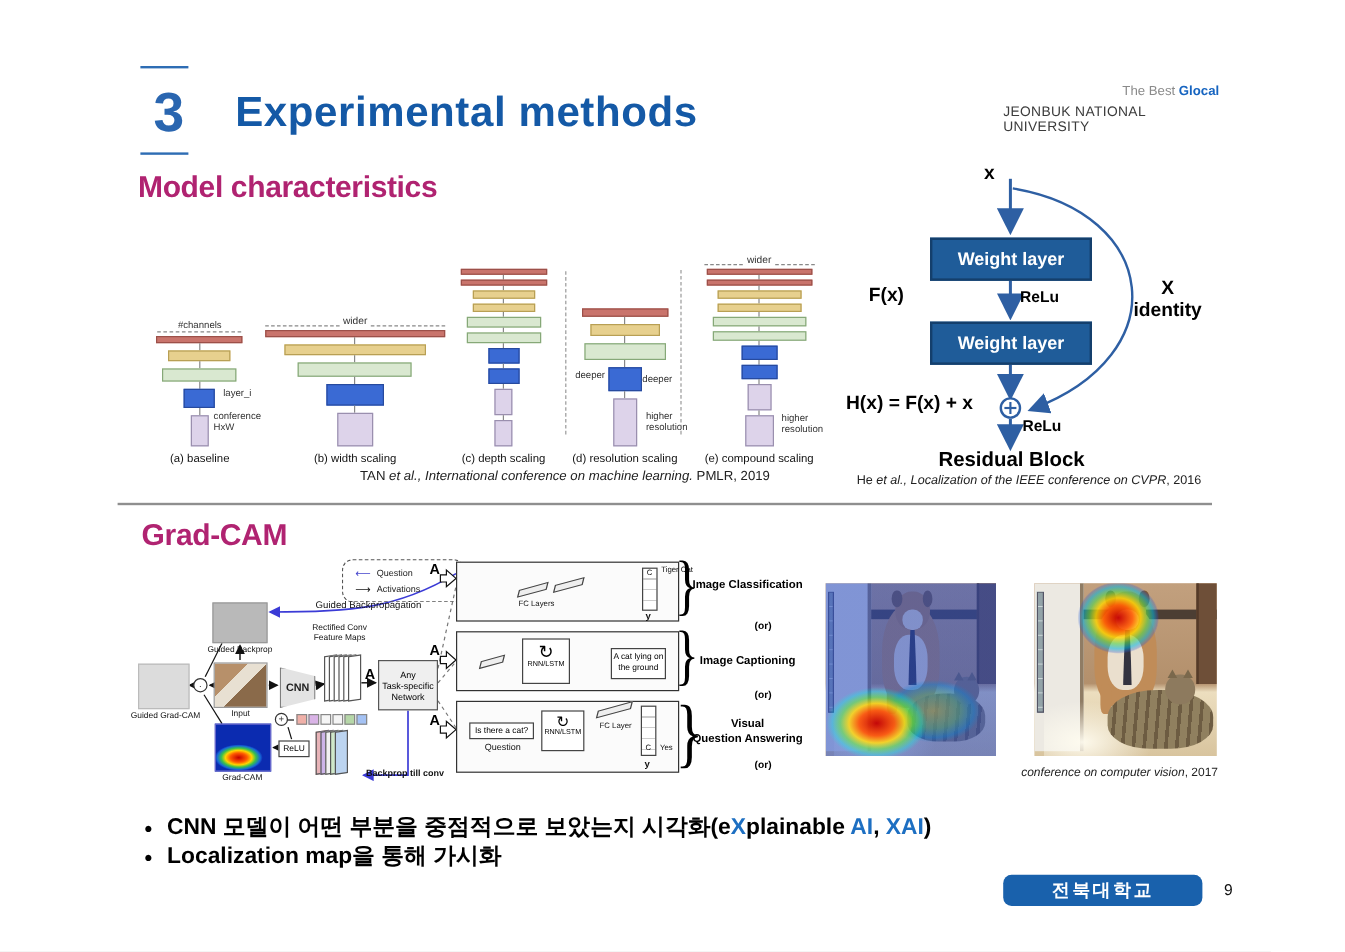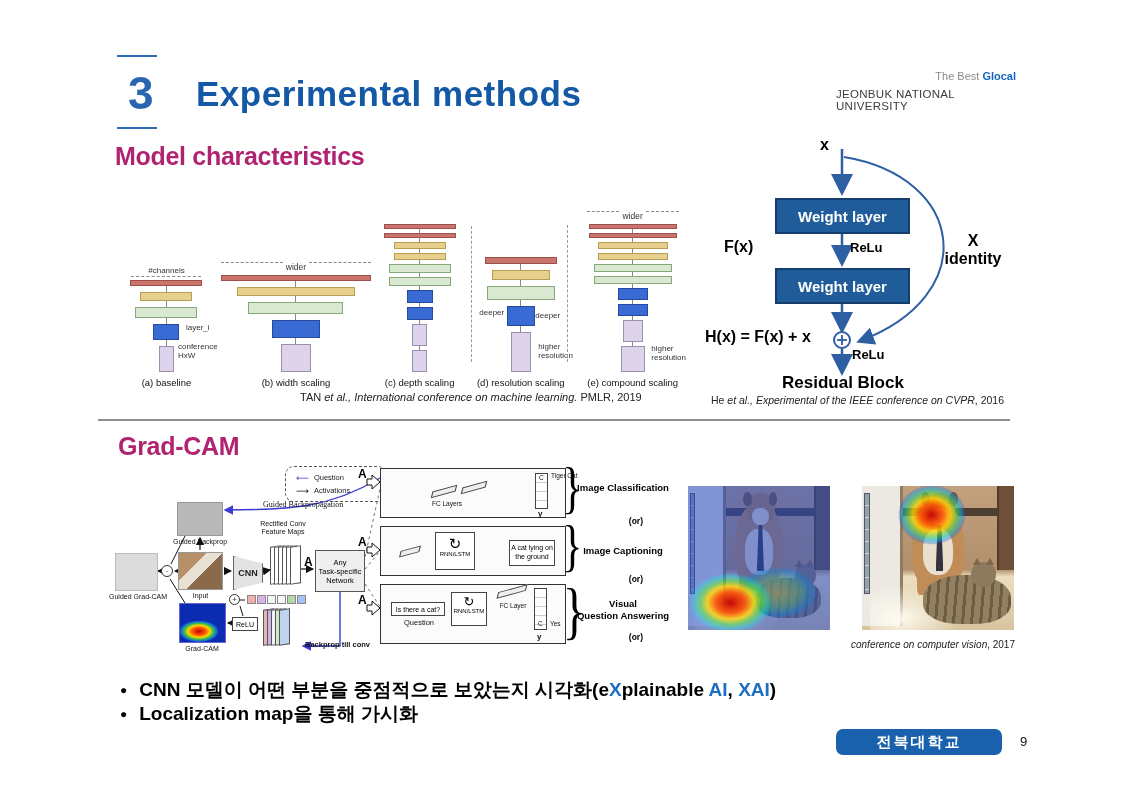--- a/index.html
+++ b/index.html
@@ -24,21 +24,21 @@
   .r  { background:#c9746c; border-color:#9c5049; }
   .yw { background:#e7d08e; border-color:#b89f54; }
   .g  { background:#d9e8d0; border-color:#86a878; }
   .bl { background:#3a6ad4; border-color:#274a9e; }
   .lv { background:#ddd3ea; border-color:#9a8fae; }
   .vl { width:1px; height:6px; background:#888; }
   .vs { width:1px; height:4px; background:#888; }
   .encap { margin-top:5px; font-size:9.5px; color:#111; white-space:nowrap; }
   .toplab { font-size:8px; color:#333; margin-bottom:1px; }
   .dashline { border-top:1px dashed #888; width:70px; margin-bottom:3px; }
-  .widerrow { display:flex; align-items:flex-start; width:100%; font-size:8.5px; color:#333; gap:3px; margin-bottom:3px; }
+  .widerrow { display:flex; align-items:flex-end; width:100%; font-size:8.5px; color:#333; gap:3px; margin-bottom:3px; }
   .widerrow::before, .widerrow::after { content:""; flex:1; border-top:1px dashed #888; }
   .ann { position:absolute; font-size:8px; color:#333; white-space:pre-line; line-height:1.15; text-align:left; }
   .vbrace { position:absolute; border-right:1px dashed #999; width:0; }
   .en-cite { position:absolute; left:300px; top:391px; width:420px; font-size:11px; color:#222; }
 
   
   .resid-label { position:absolute; font-weight:bold; color:#000; }
   .weightbox { position:absolute; left:775px; width:135px; height:36px; background:#1f5c99; border:2px solid #143f6c;
                color:#fff; font-weight:bold; font-size:15px; display:flex; align-items:center; justify-content:center; }
   .res-cite { position:absolute; left:700px; top:394px; width:315px; font-size:10.5px; color:#222; text-align:center; }
@@ -278,21 +278,21 @@
   <span class="resid-label" style="left:820px; top:136px; font-size:16px;">x</span>
   <div class="weightbox" style="top:198px;">Weight layer</div>
   <span class="resid-label" style="left:850px; top:240px; font-size:13px;">ReLu</span>
   <span class="resid-label" style="left:724px; top:238px; font-size:16px;">F(x)</span>
   <div class="weightbox" style="top:268px;">Weight layer</div>
   <span class="resid-label" style="left:705px; top:328px; font-size:16px;">H(x) = F(x) + x</span>
   <span class="resid-label" style="left:852px; top:347px; font-size:13px;">ReLu</span>
   <span class="resid-label pre" style="left:938px; top:232px; font-size:16px; text-align:center; width:70px; display:inline-block;">X
 identity</span>
   <span class="resid-label" style="left:782px; top:373px; font-size:17px;">Residual Block</span>
-  <div class="res-cite"><span>He </span><span class="cite-i">et al., Experimental of the IEEE conference on CVPR</span><span>, 2016</span></div>
+  <div class="res-cite"><span>He </span><span class="cite-i">et al., Localization of the IEEE conference on CVPR</span><span>, 2016</span></div>
 
   <div class="divider"></div>
 
   <div class="sec-heading" style="left:118px; top:432px;">Grad-CAM</div>
 
   <div class="gcfig">
     <svg width="558" height="208">
       <defs>
         <marker id="mk" markerWidth="7" markerHeight="7" refX="6" refY="3.5" orient="auto">
             <path d="M0,0 L7,3.5 L0,7 z" fill="#111"></path>
@@ -388,21 +388,21 @@
     </div>
     <div class="relubox">ReLU</div>
     <div class="gc-abs" style="left:148px; top:147px; width:36px; height:42px;">
       <div class="sheet" style="left:0px; height:36px; background:#e8b4b8;"></div>
       <div class="sheet" style="left:4px; height:36px; background:#cdb4e8;"></div>
       <div class="sheet" style="left:8px; height:36px; background:#f2f2f2;"></div>
       <div class="sheet" style="left:12px; height:36px; background:#cfe8c8;"></div>
       <div class="sheet" style="left:16px; height:36px; background:#bcd4f0;"></div>
     </div>
     <div class="gc-small-bold" style="left:190px; top:178px;">Backprop till conv</div>
-    <div class="gc-small-bold" style="left:148px; top:38px; font-weight:normal; font-size:8px;font-family:Liberation Serif, serif;">Guided Backpropagation</div>
+    <div class="gc-small-bold" style="left:148px; top:38px; font-weight:normal; font-size:8px;">Guided Backpropagation</div>
 
     <span class="bigA" style="left:243px; top:5px;">A</span>
     <div class="taskrow" style="top:6px; height:50px;"></div>
     <div class="bar3d" style="left:318px; top:26px;"></div>
     <div class="bar3d" style="left:348px; top:22px;"></div>
     <div class="gc-label" style="left:312px; top:38px; width:40px; font-size:6.5px;">FC Layers</div>
     <div class="gridcol" style="left:420px; top:11px; height:36px;"></div>
     <span class="celltxt" style="left:424px; top:12px;">C</span>
     <span class="celltxt" style="left:436px; top:10px; white-space:nowrap;">Tiger Cat</span>
     <span class="celltxt" style="left:423px; top:47px; font-weight:bold; font-size:8px;">y</span>

